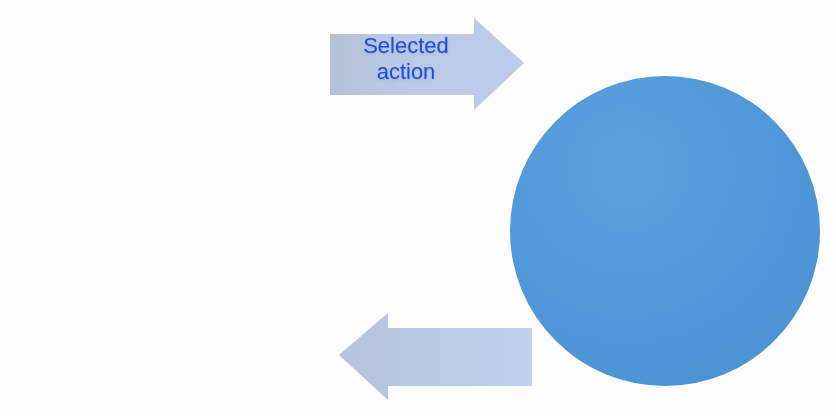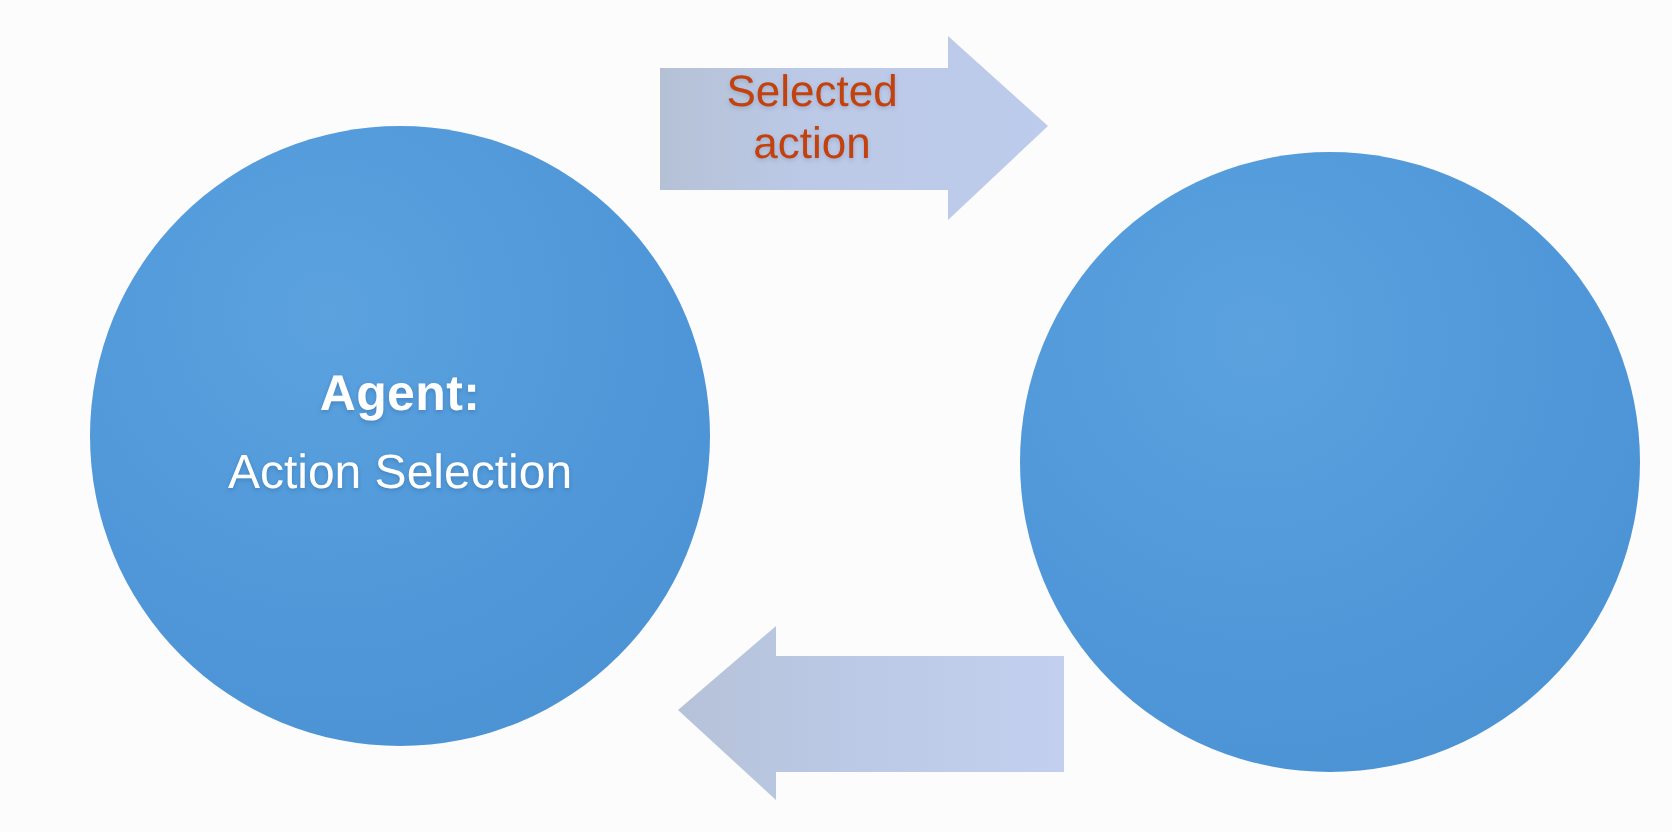--- a/index.html
+++ b/index.html
@@ -61,21 +61,21 @@
 
   
   .arrow-wrap {
     position: absolute;
   }
   .arrow-wrap svg {
     display: block;
   }
   .arrow-label {
     position: absolute;
-    color: #c2410c;
+    color: #1d4ed8;
     font-size: 22px;
     line-height: 1.17;
     text-align: center;
     text-shadow: 0 1px 2px rgba(120,140,175,0.45);
     pointer-events: none;
     white-space: pre-line;
   }
 
   #arrow-top-wrap  { left: 328px; top: 14px; }
   #arrow-top-label {
@@ -89,25 +89,20 @@
     left: 392px;
     top: 341px;
     width: 138px;
   }
 </style>
 </head>
 <body>
 
 <div id="canvas">
 
-  <div class="node" id="node-agent">
-    <div class="node-title">Agent:</div>
-    <div class="node-body">Action
-Selection</div>
-  </div>
 
   <div class="node" id="node-game">
   </div>
 
   <div class="arrow-wrap" id="arrow-top-wrap">
     <svg width="206" height="112" viewBox="0 0 206 112">
       <defs>
         <linearGradient id="gradTop" x1="0" y1="0" x2="1" y2="0">
           <stop offset="0%" stop-color="#b4c1d5"></stop>
           <stop offset="35%" stop-color="#bcc9e6"></stop>

